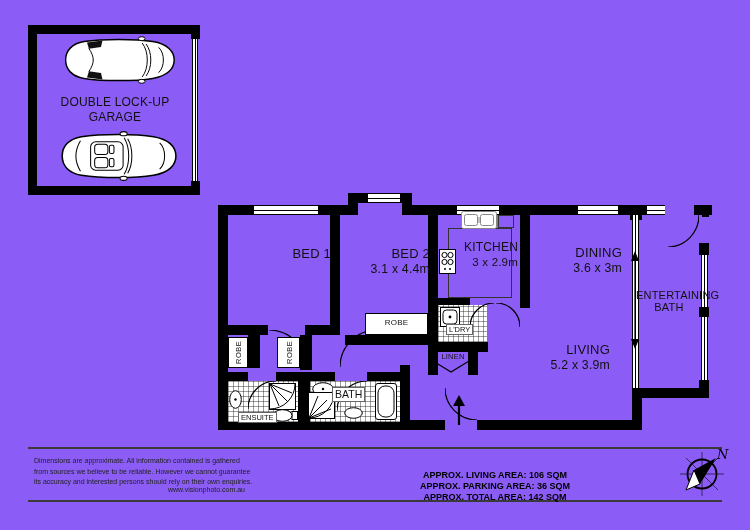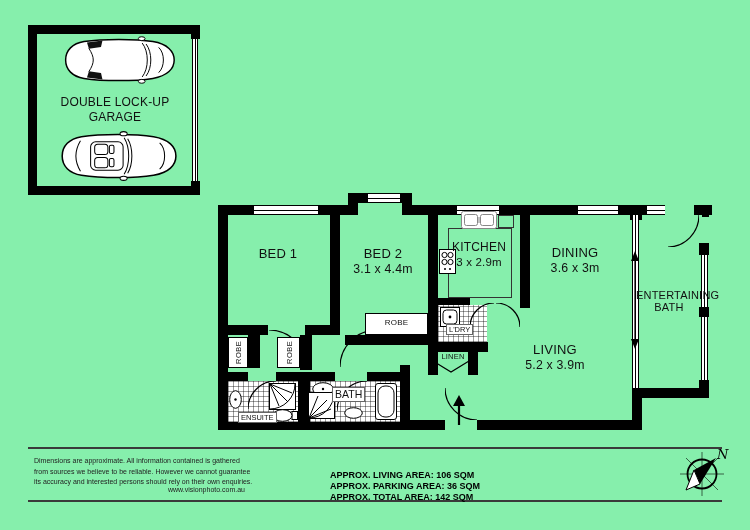--- a/index.html
+++ b/index.html
@@ -1,45 +1,45 @@
 <!DOCTYPE html>
 <html><head>
 <meta charset="utf-8">
 <style>
   html,body { margin:0; padding:0; background:#fff; }
-  #canvas { position:relative; width:750px; height:530px; background:#86efac; overflow:hidden;
+  #canvas { position:relative; width:750px; height:530px; background:#8b5cf6; overflow:hidden;
             font-family:"Liberation Sans", sans-serif; color:#111; }
   .w   { position:absolute; background:#000; }
   .win-h { position:absolute; background:#fff; box-sizing:border-box;
            border-top:1.5px solid #000; border-bottom:1.5px solid #000; }
   .win-h::before { content:""; position:absolute; left:0; right:0; top:50%; height:1px; margin-top:-0.5px; background:#000; }
   .win-v { position:absolute; background:#fff; box-sizing:border-box;
            border-left:1.5px solid #000; border-right:1.5px solid #000; }
   .win-v::before { content:""; position:absolute; top:0; bottom:0; left:50%; width:1px; margin-left:-0.5px; background:#000; }
   .tiles { position:absolute; background-color:#fff;
      background-image:
        repeating-linear-gradient(0deg,  rgba(0,0,0,.38) 0, rgba(0,0,0,.38) .8px, transparent .8px, transparent 5px),
        repeating-linear-gradient(90deg, rgba(0,0,0,.38) 0, rgba(0,0,0,.38) .8px, transparent .8px, transparent 5px); }
   .bbox { position:absolute; box-sizing:border-box; border:1px solid #000; background:#fff; }
   .obox { position:absolute; box-sizing:border-box; border:1px solid #333; background:transparent; }
   .lbl  { position:absolute; text-align:center; line-height:1.22; letter-spacing:.2px; }
-  .room { font-size:13px; }
+  .room { font-size:13px;text-align:right; }
   .room .dim { font-size:12.3px; }
   .sm   { font-size:8px; line-height:1.1; }
   .tag  { position:absolute; background:#fff; border:1px solid #666; font-size:7.5px;
           line-height:9px; padding:0 2px; white-space:nowrap; }
   .vtext { position:absolute; display:flex; align-items:center; justify-content:center;
            writing-mode:vertical-rl; transform:rotate(180deg); font-size:7.5px; letter-spacing:.5px; }
   svg.abs { position:absolute; display:block; }
   .footer-line { position:absolute; height:2px; background:#3a3a3a; }
   .disc { position:absolute; font-size:7px; line-height:1.5; color:#222; }
   .site { position:absolute; font-size:7px; color:#222; text-align:center; }
   .title{ position:absolute; font-family:"Liberation Serif", serif; font-weight:bold;
           font-size:17.5px; text-align:center; color:#000; white-space:nowrap; }
-  .areas{ position:absolute; font-size:9px; font-weight:bold; line-height:1.2; color:#000; }
+  .areas{ position:absolute; font-size:9px; font-weight:bold; line-height:1.2; text-align:center; color:#000; }
 </style>
 </head>
 <body>
 
 <div id="canvas">
 
   <div>
     <div class="w" style="left:28px;top:25px;width:172px;height:9px"></div>
     <div class="w" style="left:28px;top:25px;width:9px;height:170px"></div>
     <div class="w" style="left:28px;top:186px;width:172px;height:9px"></div>

